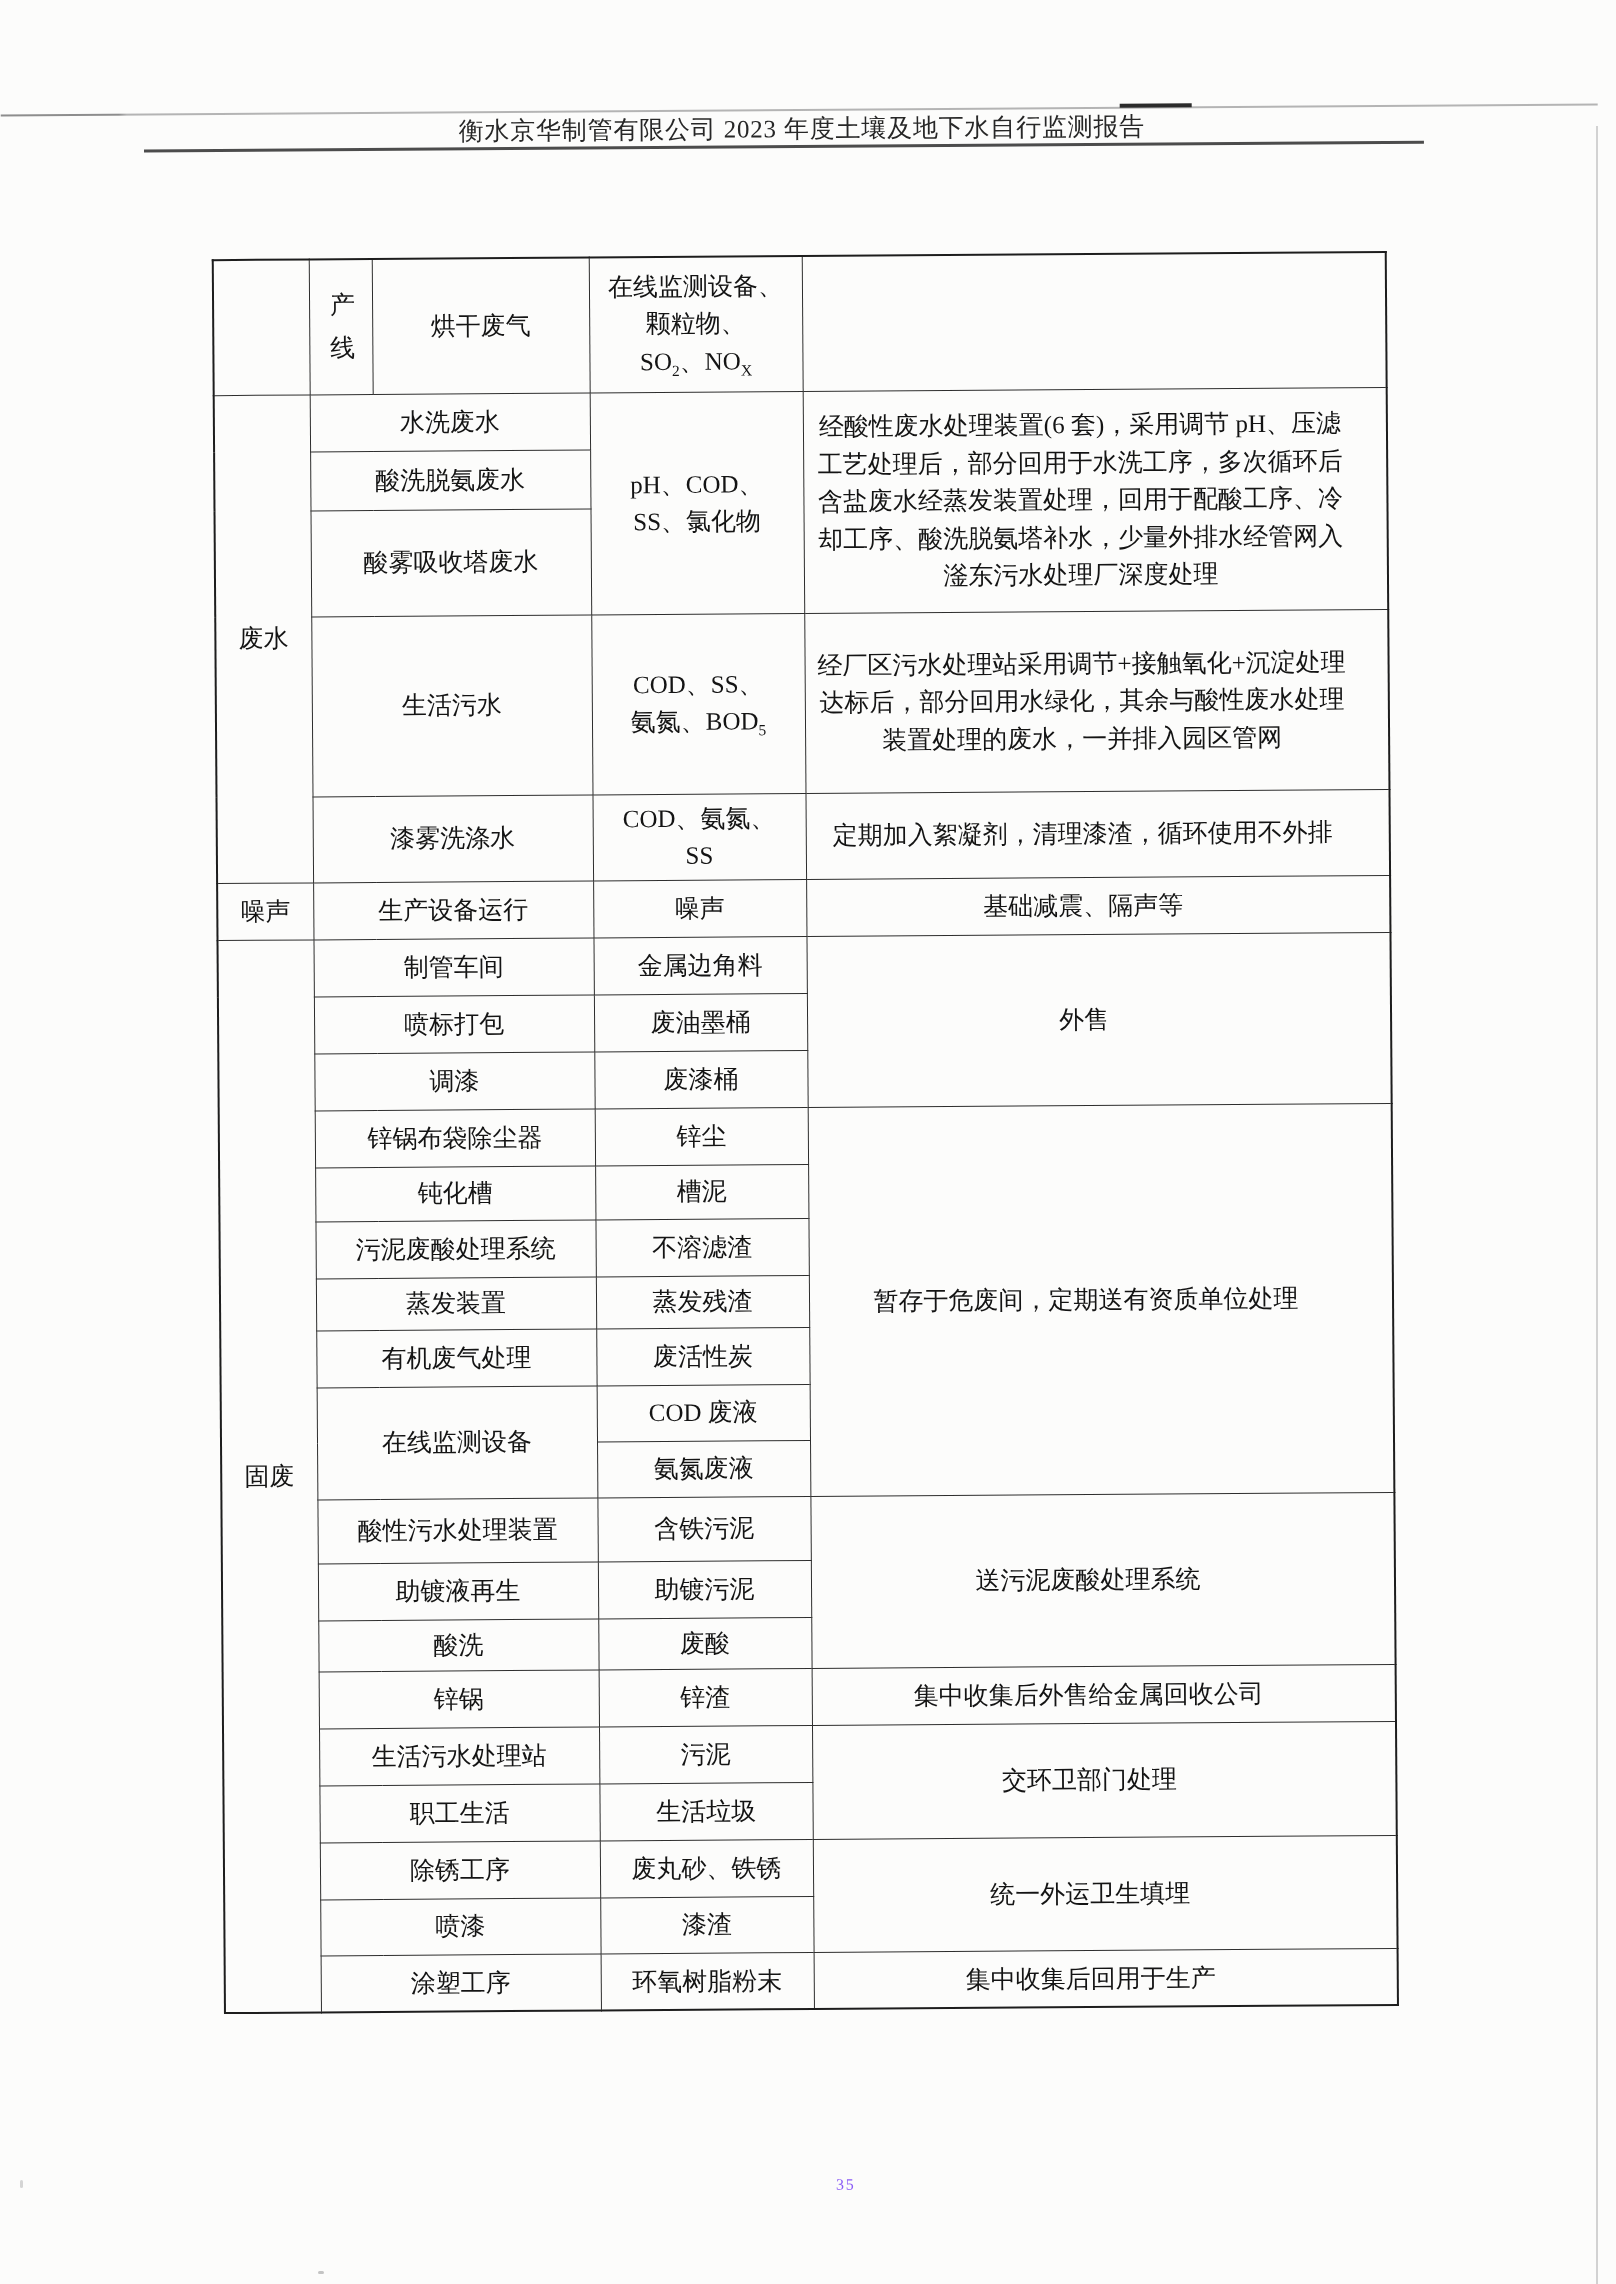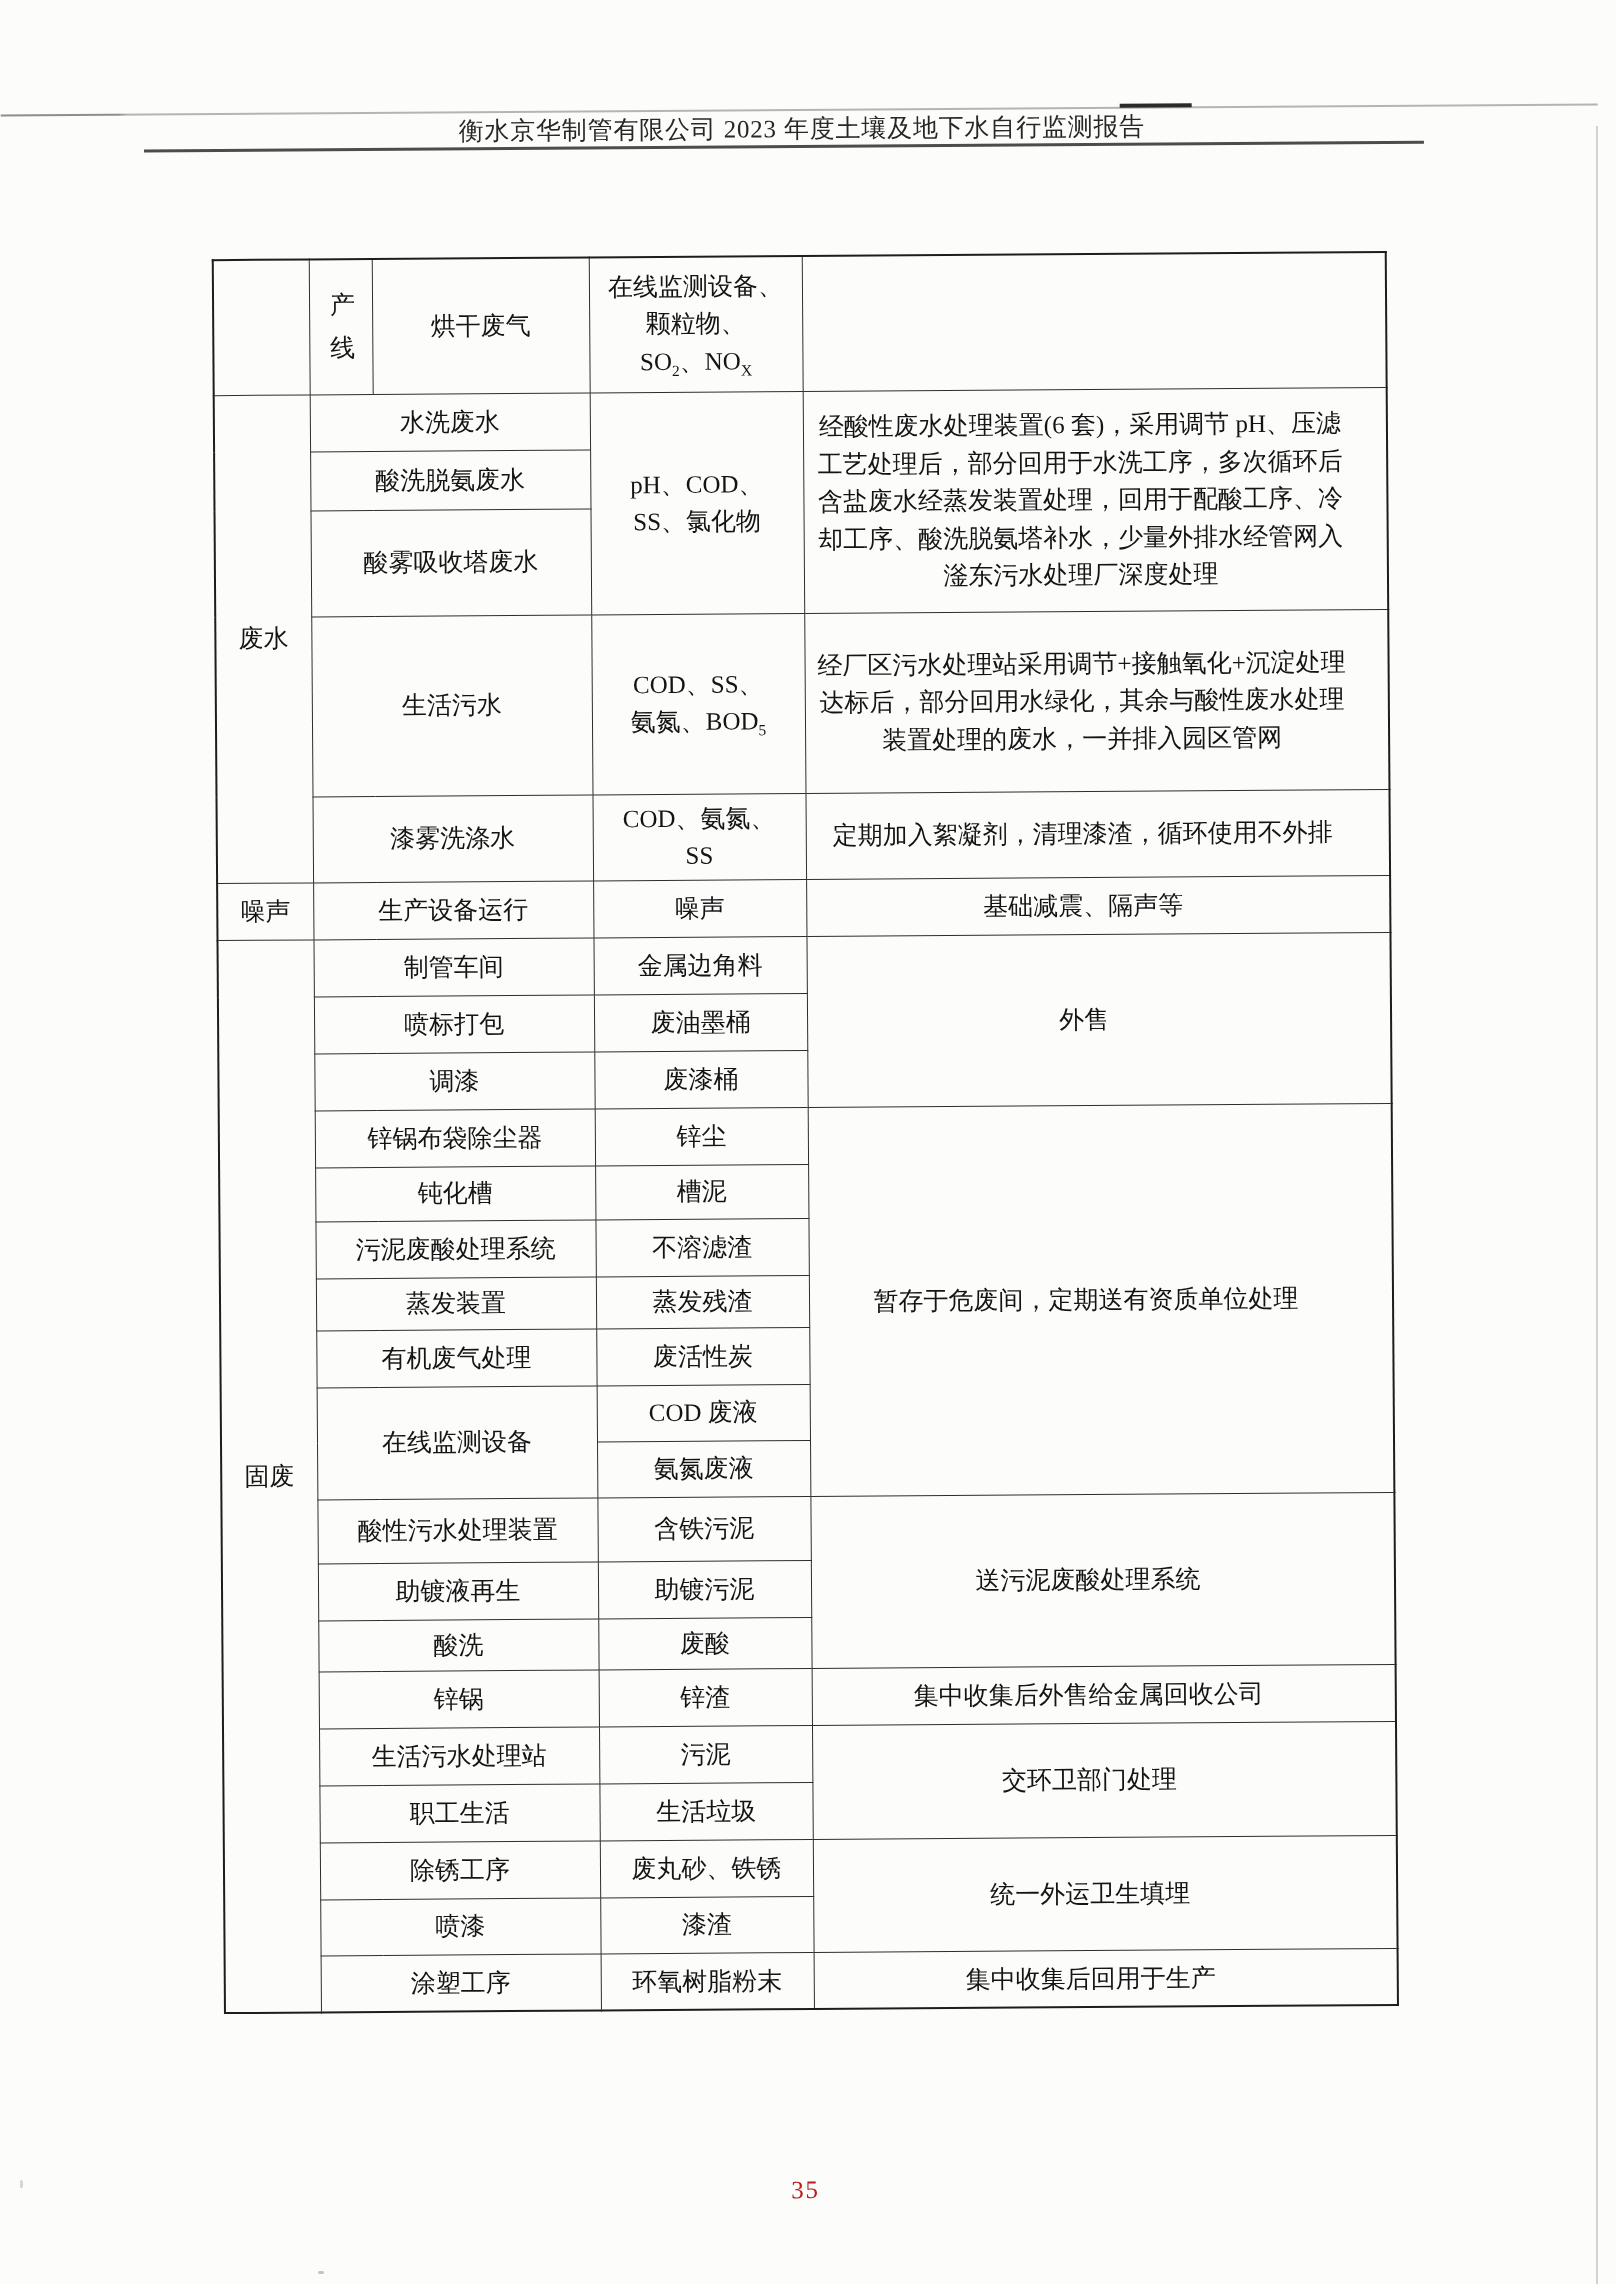--- a/index.html
+++ b/index.html
@@ -36,22 +36,22 @@
     overflow:hidden;
   }
   td.measure{text-align:left;padding:5px 10px;font-size:26px;line-height:1.58;}
   .measure-inner{max-width:543px;}
   .vertical{display:inline-block;width:1.15em;word-break:break-all;line-height:1.7;text-align:right;}
   sub{font-size:0.62em;}
   .pol-line{display:block;}
 
   
   .page-num{
-    position:absolute;left:783px;top:2176px;width:109px;
-    font-size:25px;color:#b91c1c;letter-spacing:1.7px;
+    position:absolute;left:783px;top:2176px;width:109px;text-align:center;
+    font-size:16px;color:#8b5cf6;letter-spacing:1.7px;
   }
   .edge-line-right{position:absolute;left:1596px;top:126px;width:1.7px;height:2158px;background:#d2d2d2;}
   .speck-a{position:absolute;left:318px;top:2271px;width:5.9px;height:3.4px;background:#c4c4c4;border-radius:1.7px;}
   .speck-b{position:absolute;left:20px;top:2180px;width:3.4px;height:7.6px;background:#d5d5d5;border-radius:1.7px;}
 </style>
 </head>
 <body>
 
 <div id="sheet">
 

